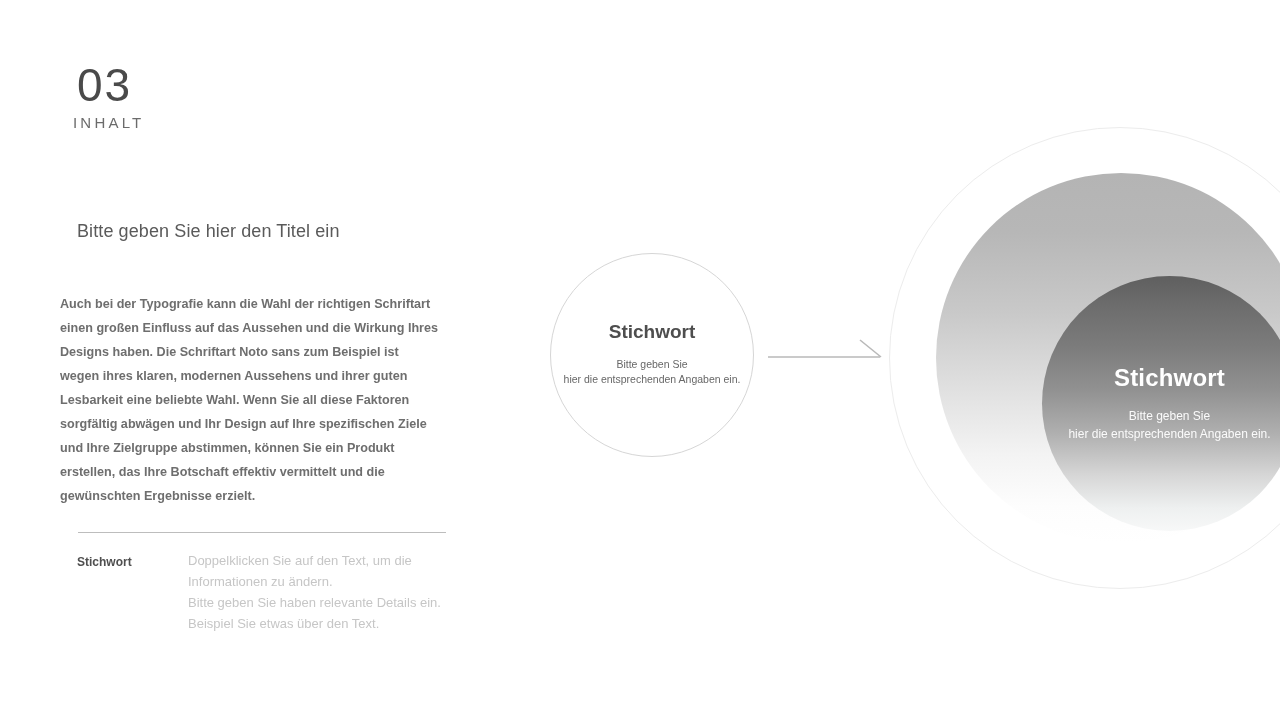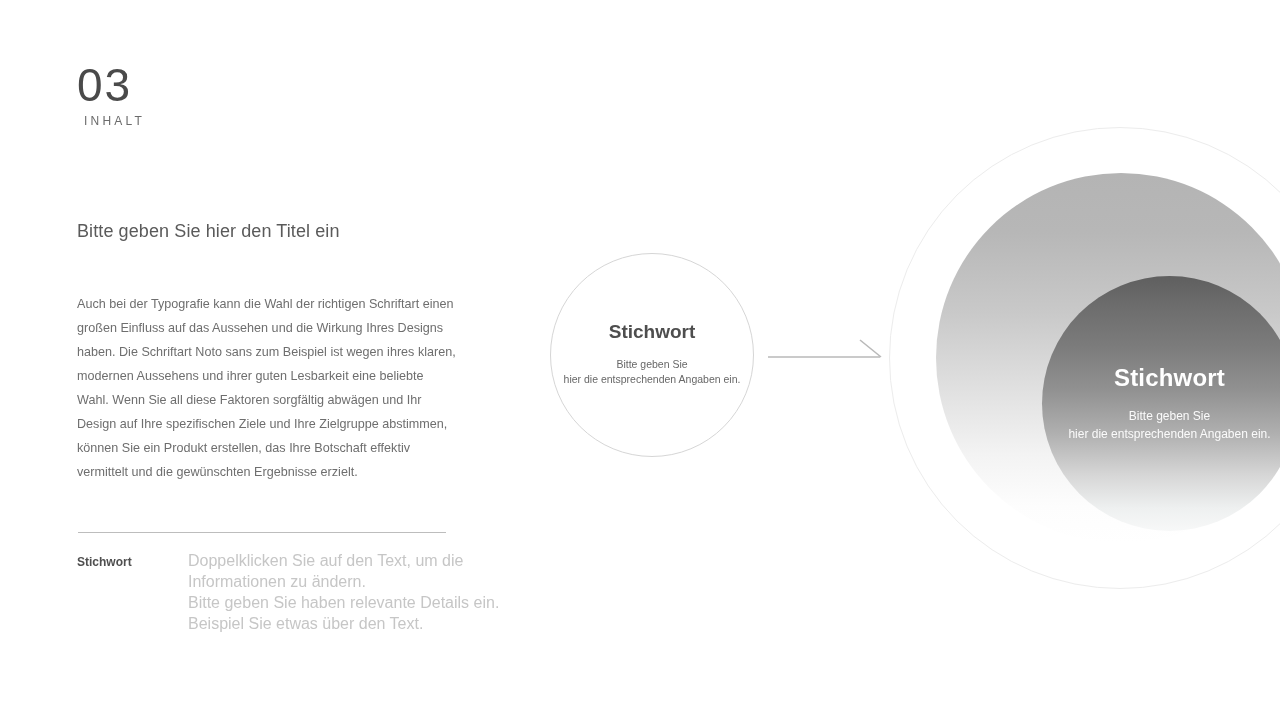--- a/index.html
+++ b/index.html
@@ -29,46 +29,46 @@
     left: 77px;
     top: 62px;
     font-size: 46px;
     font-weight: 300;
     letter-spacing: 2px;
     color: #4a4a4a;
     line-height: 1;
   }
   .section-label {
     position: absolute;
-    left: 84px;
+    left: 73px;
     top: 114px;
-    font-size: 12px;
+    font-size: 15px;
     letter-spacing: 3.2px;
     color: #6b6b6b;
     font-weight: 400;
   }
   .slide-title {
     position: absolute;
     left: 77px;
     top: 209px;
     font-size: 18px;
     font-weight: 400;
     color: #5a5a5a;
     letter-spacing: 0.1px;
     white-space: nowrap;
   }
   .body-copy {
     position: absolute;
-    left: 77px;
+    left: 60px;
     top: 279px;
     width: 380px;
     font-size: 12.6px;
     line-height: 24px;
     color: #6e6e6e;
-    font-weight: 400;
+    font-weight: 700;
   }
 
   .divider {
     position: absolute;
     left: 78px;
     top: 532px;
     width: 368px;
     height: 1px;
     background: #bdbdbd;
   }
@@ -84,21 +84,21 @@
   .footnote-key {
     width: 111px;
     flex: 0 0 111px;
     font-size: 12px;
     font-weight: 700;
     color: #4f4f4f;
     line-height: 21px;
     padding-top: 2px;
   }
   .footnote-lines {
-    font-size: 16px;
+    font-size: 13px;
     line-height: 21px;
     color: #c6c6c6;
     font-weight: 400;
   }
   .footnote-lines div { white-space: nowrap; }
 
   
   .small-circle {
     position: absolute;
     left: 550px;

